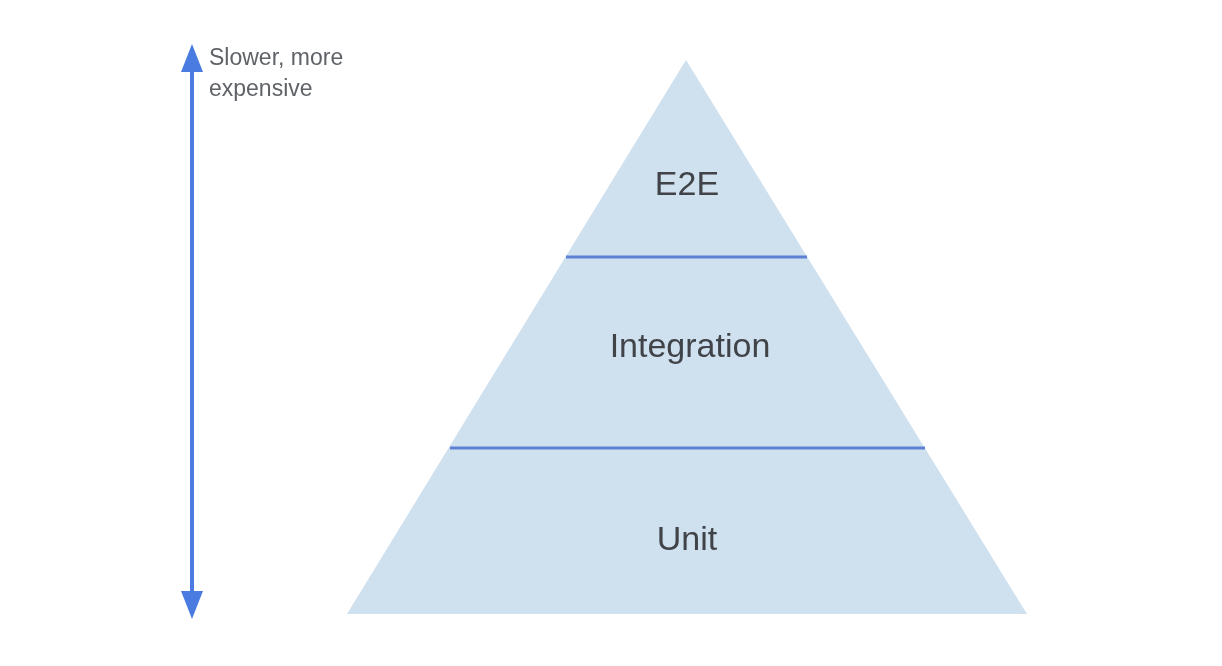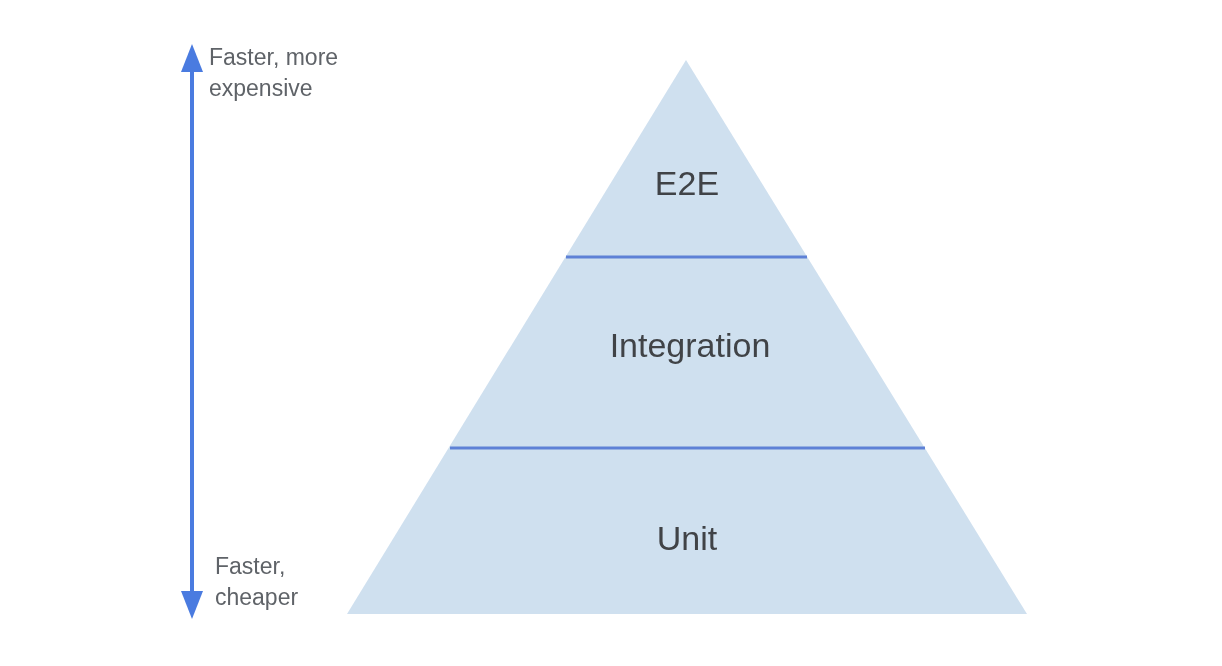--- a/index.html
+++ b/index.html
@@ -54,18 +54,16 @@
 
     <line x1="192" y1="64" x2="192" y2="599" stroke-width="4" stroke="#4a7be0"></line>
     <polygon points="192,44 181,72 203,72" fill="#4a7be0"></polygon>
     <polygon points="192,619 181,591 203,591" fill="#4a7be0"></polygon>
 
     <text class="level-label" x="687" y="195" text-anchor="middle">E2E</text>
     <text class="level-label" x="690" y="357" text-anchor="middle">Integration</text>
     <text class="level-label" x="687" y="550" text-anchor="middle">Unit</text>
   </svg>
 
-  <div class="axis-label axis-label-top">Faster, more
+  <div class="axis-label axis-label-top">Slower, more
 expensive</div>
-  <div class="axis-label axis-label-bottom">Faster,
-cheaper</div>
 
 </div>
 
 </body></html>

